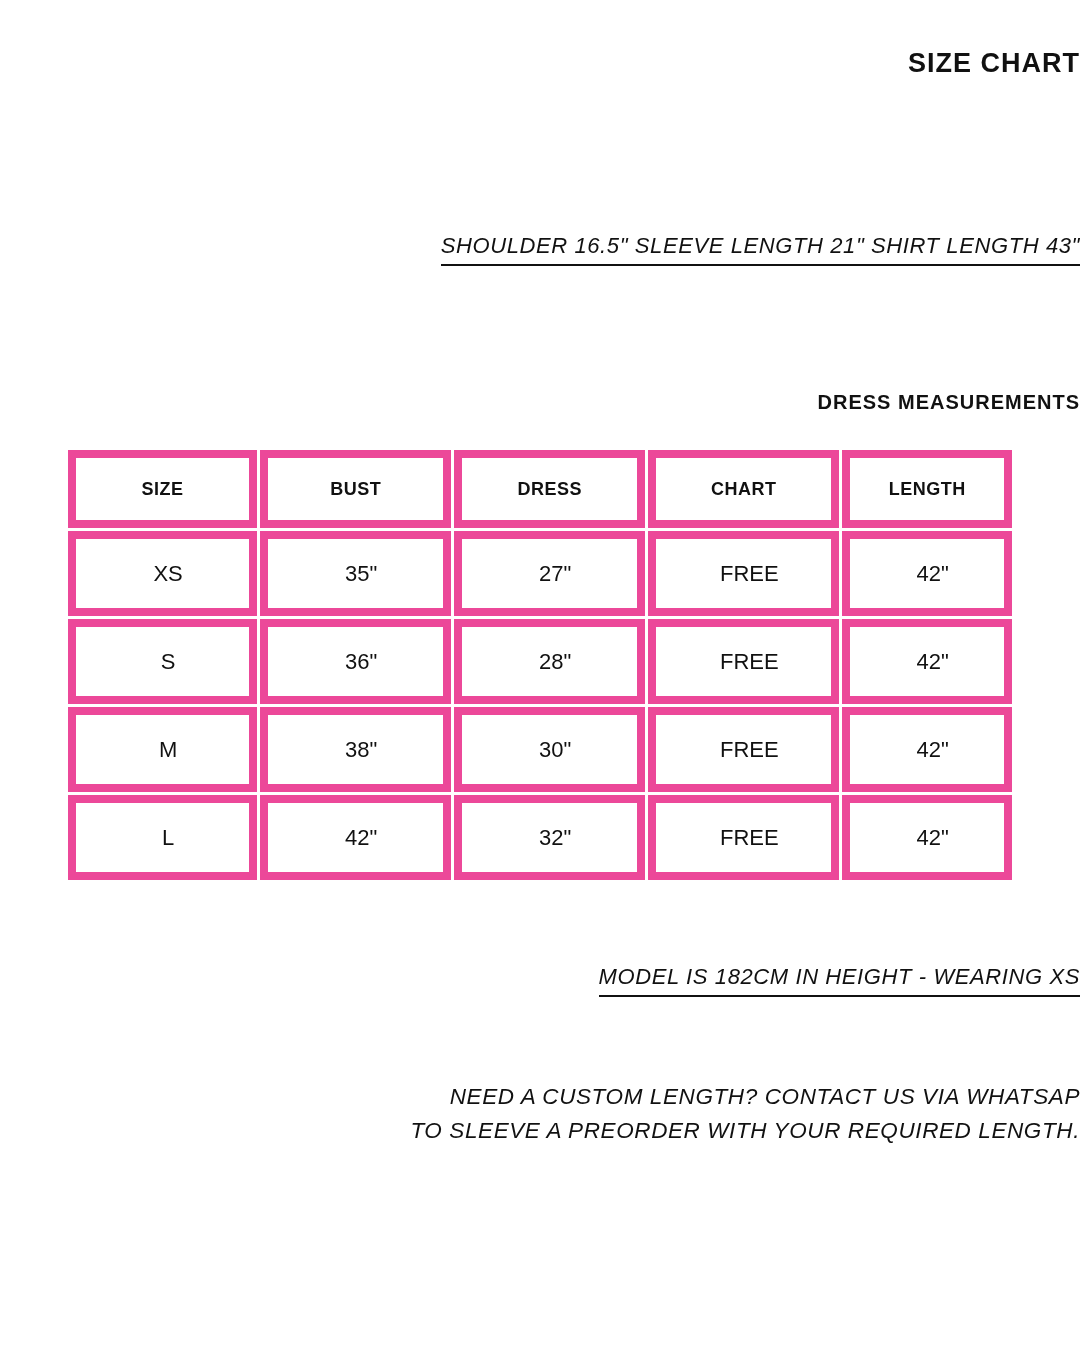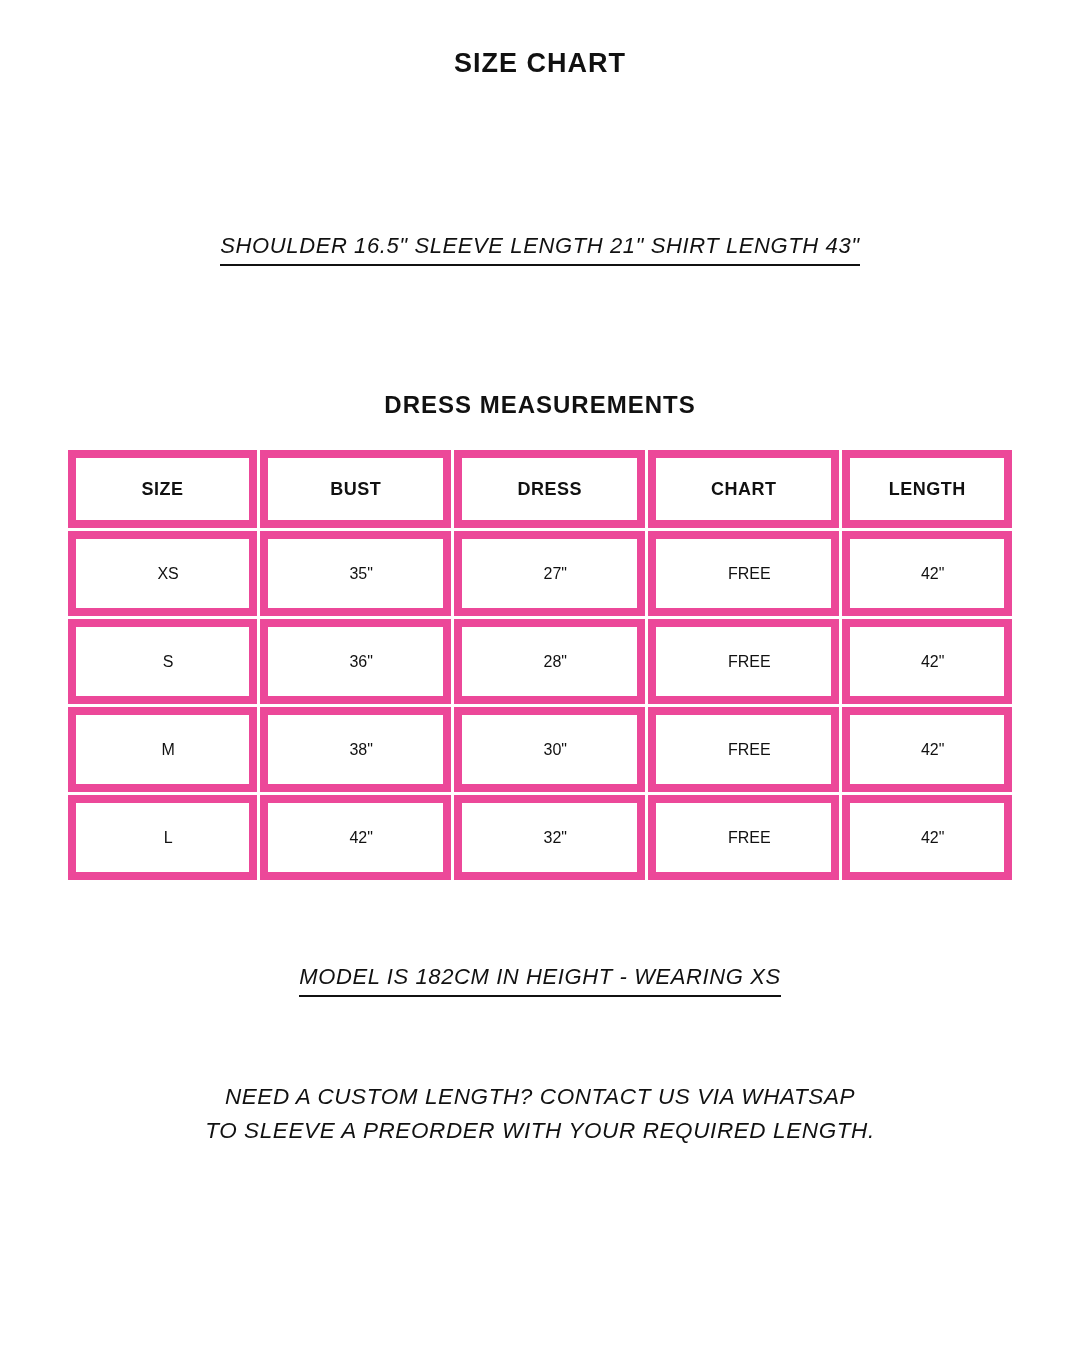--- a/index.html
+++ b/index.html
@@ -13,30 +13,30 @@
     height: 1350px;
     background: #ffffff;
     color: #111111;
     font-family: "Liberation Sans", sans-serif;
     overflow: hidden;
   }
   .center-text {
     position: absolute;
     left: 0;
     width: 100%;
-    text-align: center;
+    text-align: right;
     white-space: nowrap;
   }
   .h-bold {
     font-weight: bold;
     letter-spacing: 1px;
   }
   .page-title    { top: 48px;  font-size: 27px; }
   .shirt-heading { top: 169px; font-size: 24px; }
-  .dress-heading { top: 391px; font-size: 24px; }
+  .dress-heading { top: 391px; font-size: 20px; }
   .italic-line {
     font-style: italic;
     font-size: 22px;
     letter-spacing: 0.6px;
   }
   .shirt-detail  { top: 233px; }
   .model-note    { top: 964px; }
   .custom-note   {
     top: 1080px;
     line-height: 34px;
@@ -67,21 +67,21 @@
     background: #ffffff;
   }
   .size-table th {
     height: 60px;
     font-size: 18px;
     font-weight: bold;
     letter-spacing: 0.5px;
   }
   .size-table td {
     height: 67px;
-    font-size: 16px;
+    font-size: 22px;
     font-weight: normal;
     padding-left: 12px;
   }
   col.c1 { width: 20.3%; }
   col.c2 { width: 20.5%; }
   col.c3 { width: 20.5%; }
   col.c4 { width: 20.5%; }
   col.c5 { width: 18.2%; }
 </style>
 </head>

